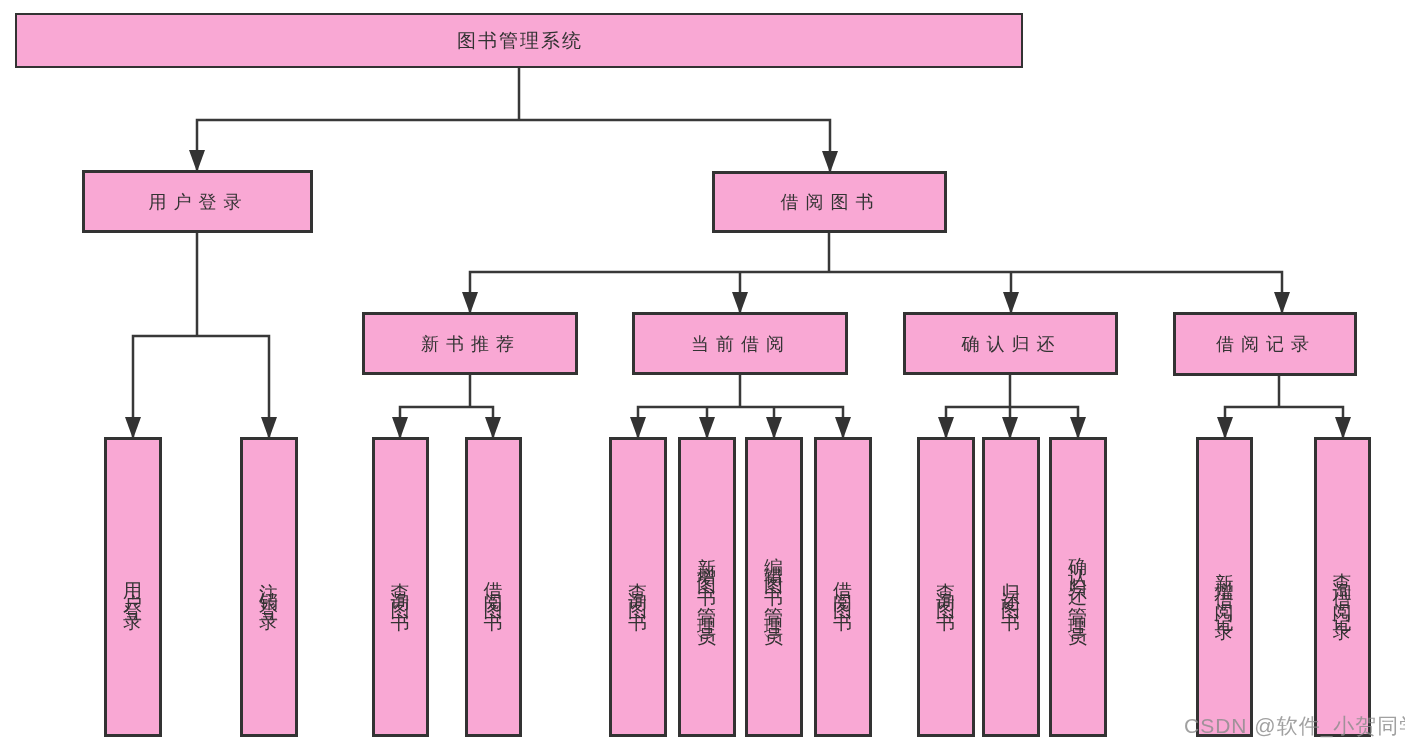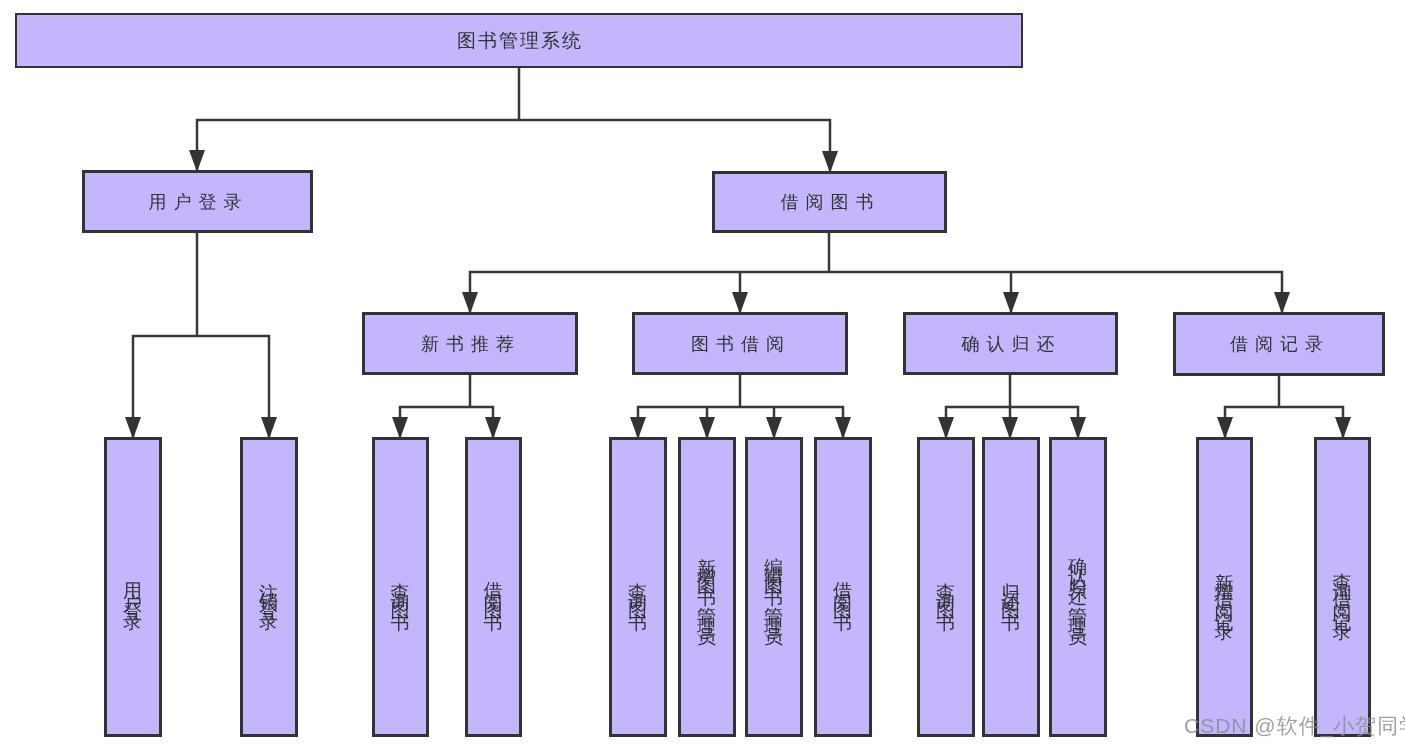--- a/index.html
+++ b/index.html
@@ -19,21 +19,21 @@
     position: absolute;
     left: 0;
     top: 0;
     width: 1405px;
     height: 747px;
     pointer-events: none;
   }
   .node {
     position: absolute;
     box-sizing: border-box;
-    background: #c4b5fd;
+    background: #f9a8d4;
     border: 3px solid #333333;
     color: #333333;
     display: flex;
     align-items: center;
     justify-content: center;
     text-align: center;
   }
   .node.root {
     border-width: 2px;
     font-size: 19px;
@@ -114,26 +114,26 @@
     <span>用户登录</span>
   </div>
   <div class="node lvl" style="left:712px; top:171px; width:235px; height:62px">
     <span>借阅图书</span>
   </div>
 
   <div class="node lvl" style="left:362px; top:312px; width:216px; height:63px">
     <span>新书推荐</span>
   </div>
   <div class="node lvl" style="left:632px; top:312px; width:216px; height:63px">
-    <span>图书借阅</span>
+    <span>当前借阅</span>
   </div>
   <div class="node lvl" style="left:903px; top:312px; width:215px; height:63px">
     <span>确认归还</span>
   </div>
-  <div class="node lvl" style="left:1173px; top:312px; width:212px; height:64px">
+  <div class="node lvl" style="left:1173px; top:312px; width:184px; height:64px">
     <span>借阅记录</span>
   </div>
 
   <div class="node leaf" style="left:104px; top:437px; width:58px; height:300px">
     <span>用户登录</span>
   </div>
   <div class="node leaf" style="left:240px; top:437px; width:58px; height:300px">
     <span>注销登录</span>
   </div>
 

